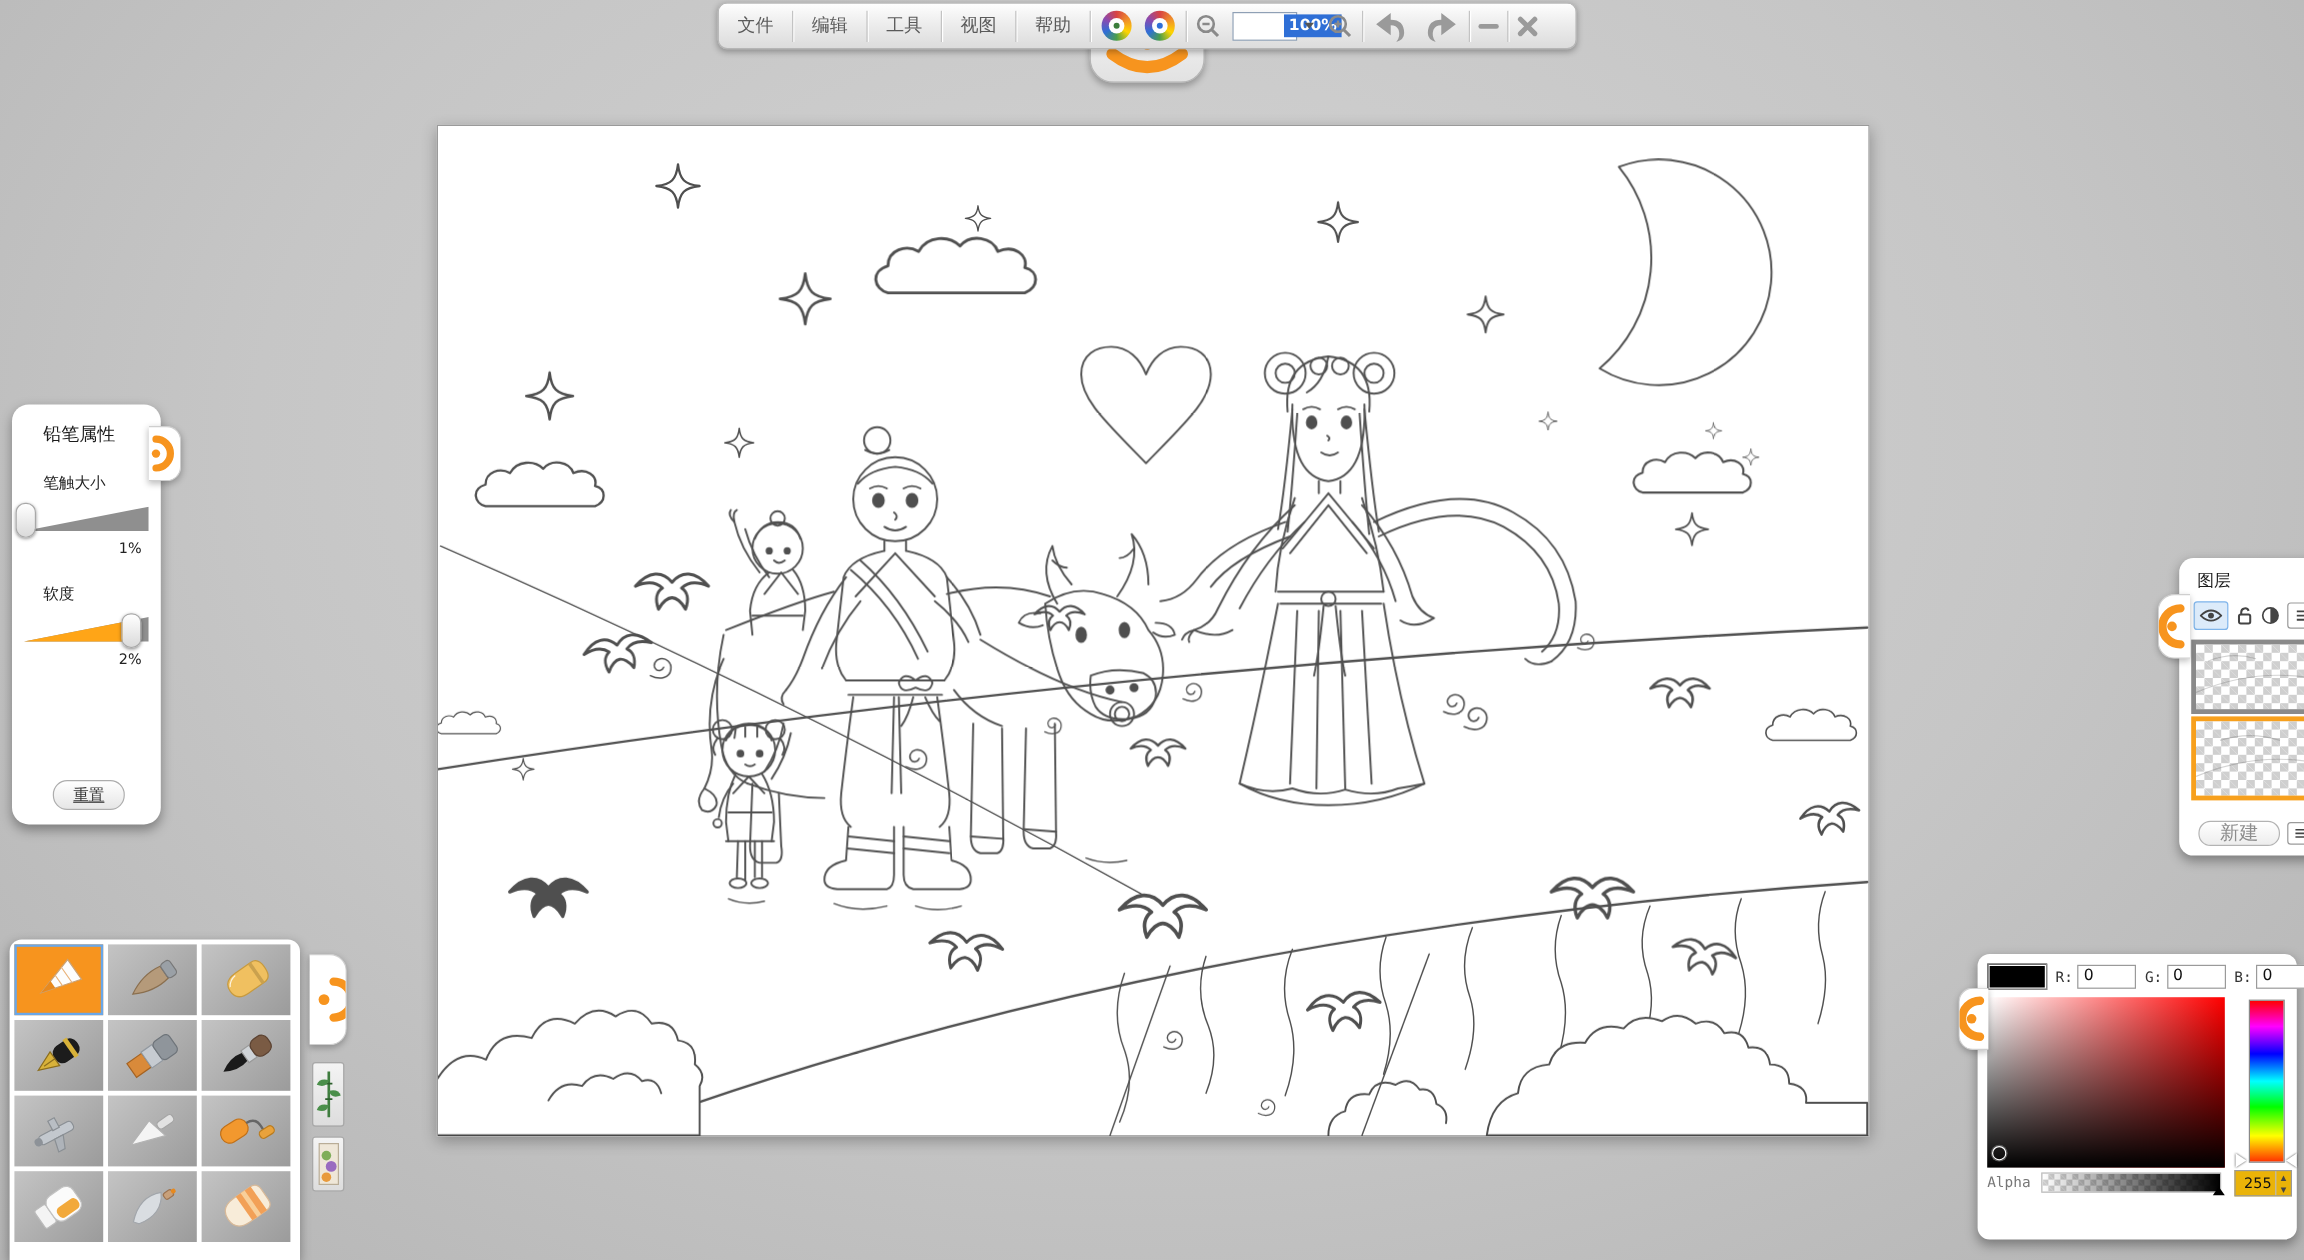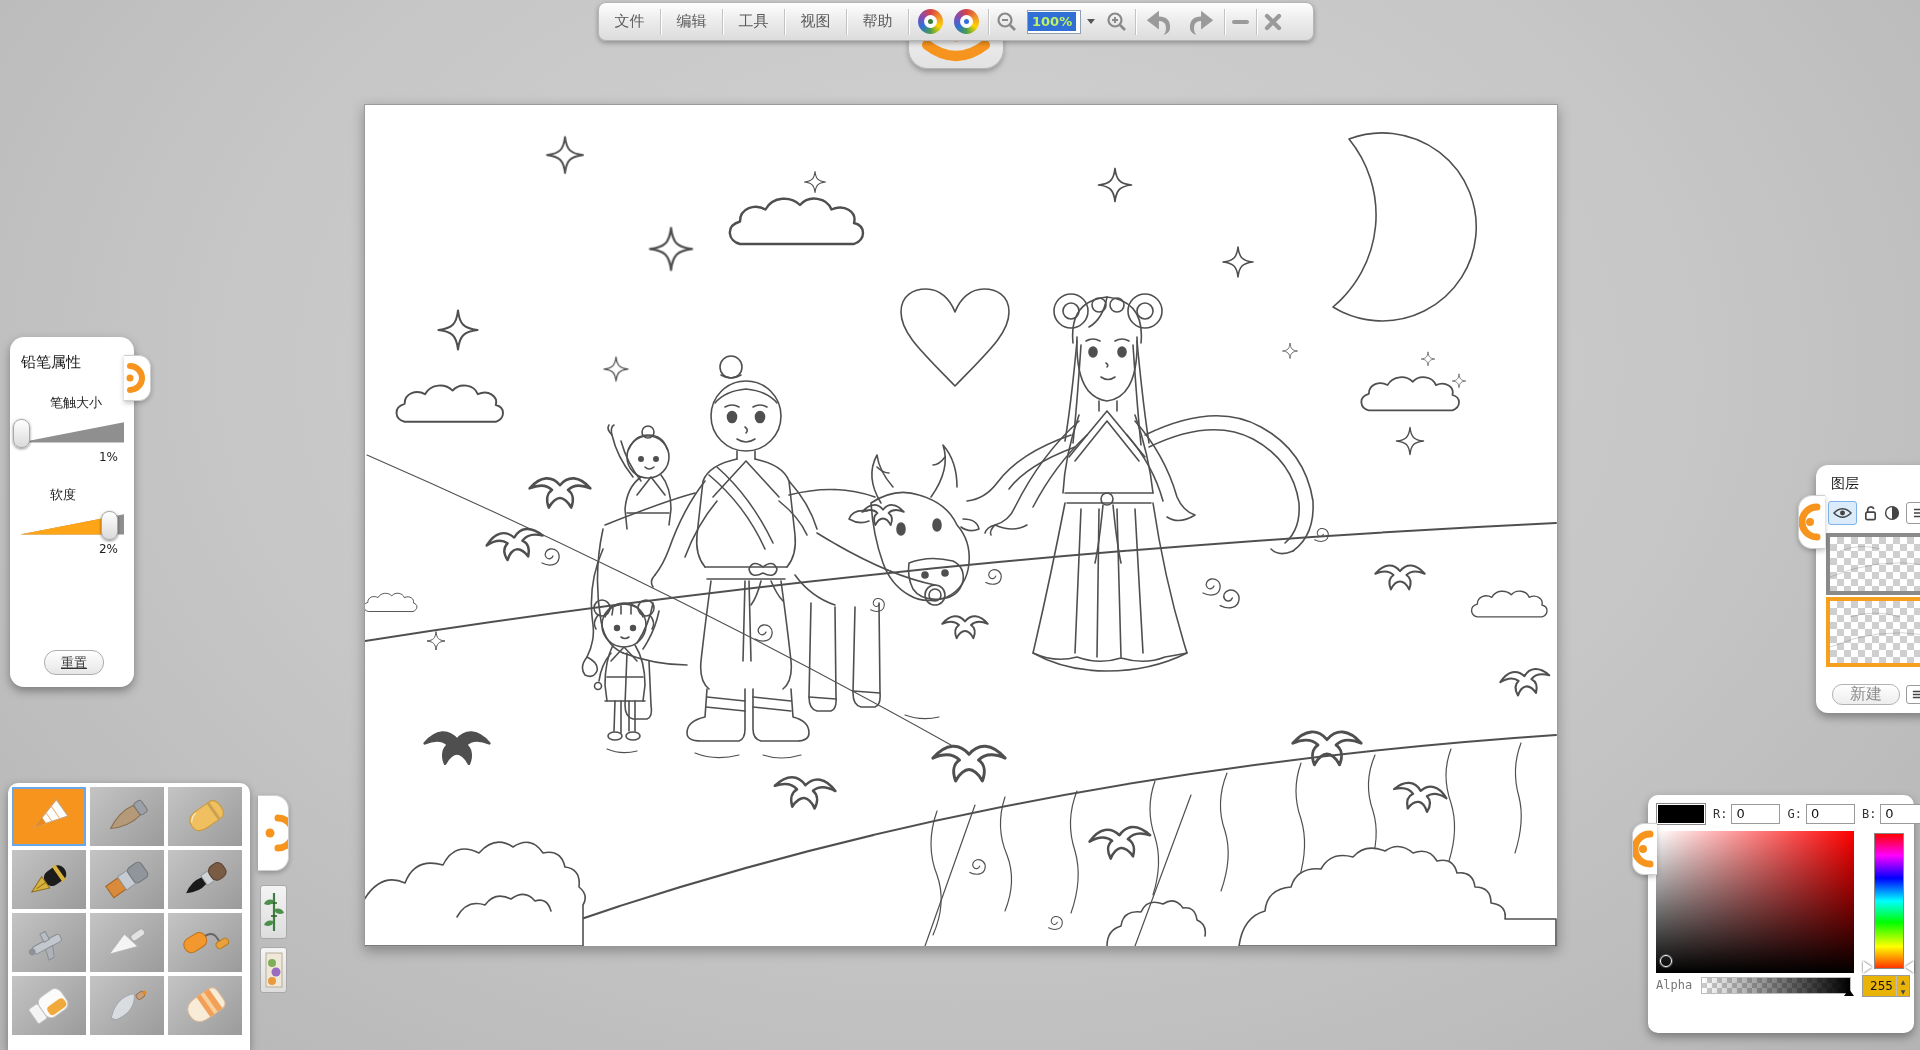--- a/index.html
+++ b/index.html
@@ -18,36 +18,36 @@
   .menu-item{width:61px;height:100%;line-height:36px;text-align:center;font-size:15px;color:#5a5a5a;cursor:default;}
   .tb-sep{width:1px;height:26px;background:#c3c3c3;box-shadow:1px 0 0 #fff;}
   .tbtn{height:32px;display:flex;align-items:center;justify-content:center;padding:0 7px;}
   .rainbow-eye{width:25px;height:25px;border-radius:50%;
     background:conic-gradient(#d84343,#ef8f2a,#ffd400,#4a9e4a,#2f6fd6,#8a4ab0,#d84343);
     display:flex;align-items:center;justify-content:center;margin:0 2px;}
   .rainbow-eye .pupil{width:13px;height:13px;border-radius:50%;background:#fdfdfd;
     display:flex;align-items:center;justify-content:center;}
   .rainbow-eye .dot{width:5px;height:5px;border-radius:50%;background:#3a7d3a;}
   #zoom-box{width:52px;height:22px;background:#fff;border:1px solid #8fa0b5;display:flex;align-items:center;margin:0 2px;}
-  #zoom-box span{background:#2f6fd6;color:#bef264;font-size:13px;font-weight:bold;padding:2px 4px;}
+  #zoom-box span{background:#2f6fd6;color:#ffffff;font-size:13px;font-weight:bold;padding:2px 4px;margin-left:42px;}
   .caret-down{width:0;height:0;border-left:4px solid transparent;border-right:4px solid transparent;border-top:5px solid #555;margin:0 4px;}
   #minimize-bar{width:17px;height:4px;background:#9a9a9a;border-radius:2px;}
   
   #toolbar-tab{position:absolute;left:908px;top:18px;width:94px;height:49px;z-index:5;
     background:linear-gradient(#f2f2f2,#e2e2e2);border:1px solid #b5b5b5;border-radius:0 0 20px 20px;
     box-shadow:0 3px 5px rgba(0,0,0,.25);}
 
   
   .panel{position:absolute;background:#fff;border-radius:14px;box-shadow:0 4px 10px rgba(0,0,0,.35);}
   .clown-side-tab{position:absolute;background:#fff;box-shadow:0 2px 5px rgba(0,0,0,.25);}
 
   
   #pencil-panel{left:10px;top:337px;width:124px;height:350px;z-index:4;}
-  #pencil-panel .title{font-size:15px;color:#1c1c1c;padding:16px 0 0 11px;}
-  #pencil-panel .lbl{font-size:13px;color:#222;padding:22px 0 0 40px;}
+  #pencil-panel .title{font-size:15px;color:#1c1c1c;padding:16px 0 0 26px;}
+  #pencil-panel .lbl{font-size:13px;color:#222;padding:22px 0 0 26px;}
   .slider{position:relative;width:104px;height:30px;margin:6px 0 0 10px;}
   .wedge{position:absolute;inset:0;background:#8f8f8f;clip-path:polygon(0% 82%,100% 14%,100% 82%);}
   .wedge-fill{background:#ffa517;}
   .slider-thumb{position:absolute;top:1px;width:15px;height:27px;border-radius:8px;
     background:linear-gradient(#ffffff,#dadada);border:1px solid #a8a8a8;box-shadow:0 1px 3px rgba(0,0,0,.45);}
   .slider-value{font-size:12px;color:#222;text-align:right;padding-right:16px;margin-top:2px;}
   #reset-btn{position:absolute;left:34px;bottom:12px;width:58px;height:23px;border-radius:12px;
     border:1px solid #adadad;background:linear-gradient(#fff,#e6e6e6);font-size:13px;color:#333;
     display:flex;align-items:center;justify-content:center;text-decoration:underline;}
 

